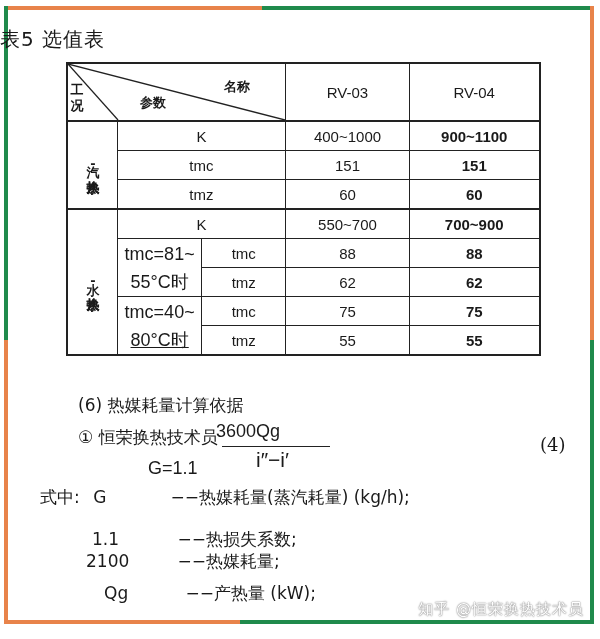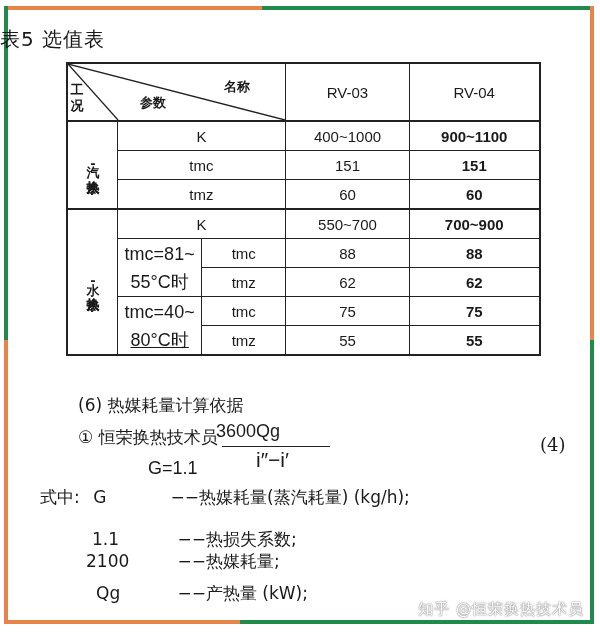--- a/index.html
+++ b/index.html
@@ -149,18 +149,18 @@
   <span>−−热媒耗量(蒸汽耗量) (kg/h);</span>
 </div>
 <div class="legend-row" style="left:92px; top:500px;margin-top:28px;">
   <span style="display:inline-block; width:80px;">1.1</span>
   <span>−−热损失系数;</span>
 </div>
 <div class="legend-row" style="left:86px; top:550px;">
   <span style="display:inline-block; width:86px;">2100</span>
   <span>−−热媒耗量;</span>
 </div>
-<div class="legend-row" style="left:96px; top:582px;">
+<div class="legend-row" style="left:104px; top:582px;">
   <span style="display:inline-block; width:76px;">Qg</span>
   <span>−−产热量 (kW);</span>
 </div>
 
 <div class="watermark">知乎 @恒荣换热技术员</div>
 
 </body></html>

